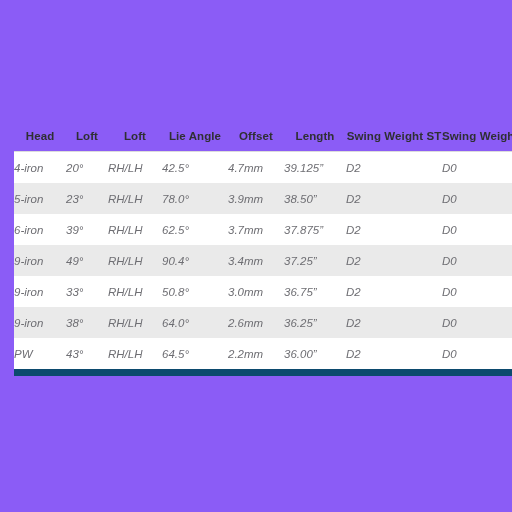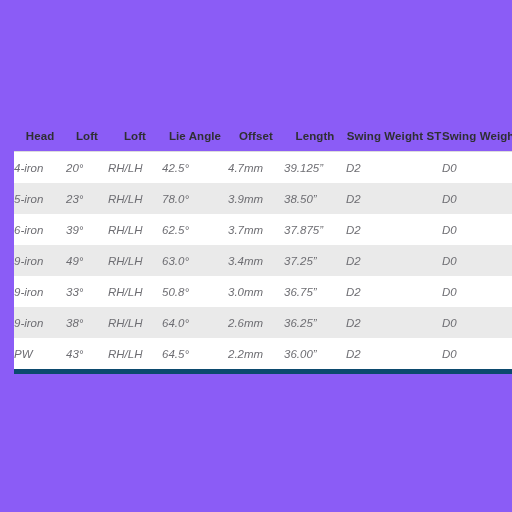--- a/index.html
+++ b/index.html
@@ -59,21 +59,21 @@
   }
 
   table.spec-table tbody tr:nth-child(even) {
     background: #eaeaea;
   }
   table.spec-table tbody tr:nth-child(odd) {
     background: #ffffff;
   }
 
   table.spec-table tbody tr:last-child td {
-    border-bottom: 5px solid #0c4a6e;
+    border-bottom: 7px solid #0c4a6e;
   }
 
   
   .col-head      { width: 52px; }
   .col-loft      { width: 42px; }
   .col-hand      { width: 54px; }
   .col-lieangle  { width: 66px; }
   .col-offset    { width: 56px; }
   .col-length    { width: 62px; }
   .col-swst      { width: 96px; }
@@ -143,21 +143,21 @@
             <td>62.5°</td>
             <td>3.7mm</td>
             <td class="cell-length">37.875”</td>
             <td>D2</td>
             <td>D0</td>
           </tr>
           <tr>
             <td>9-iron</td>
             <td>49°</td>
             <td>RH/LH</td>
-            <td>63.0°</td>
+            <td>90.4°</td>
             <td>3.4mm</td>
             <td class="cell-length">37.25”</td>
             <td>D2</td>
             <td>D0</td>
           </tr>
           <tr>
             <td>9-iron</td>
             <td>33°</td>
             <td>RH/LH</td>
             <td>50.8°</td>

